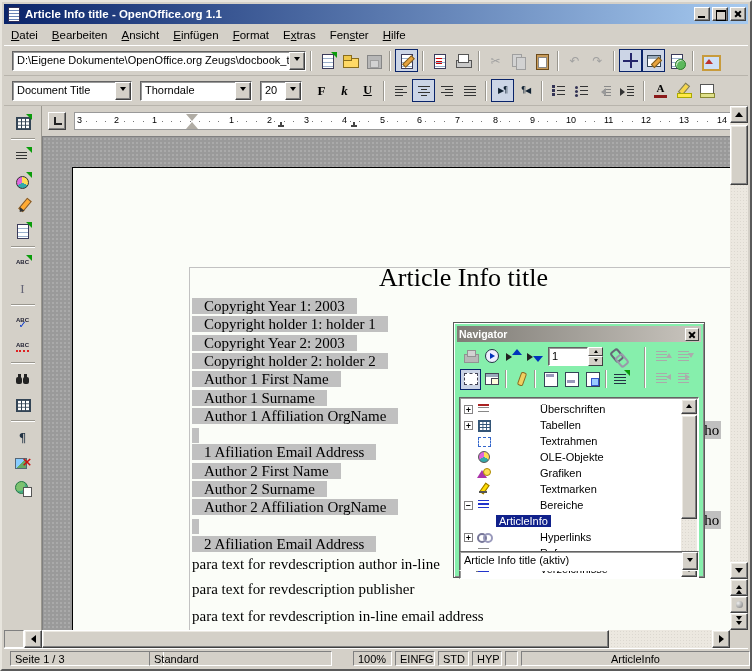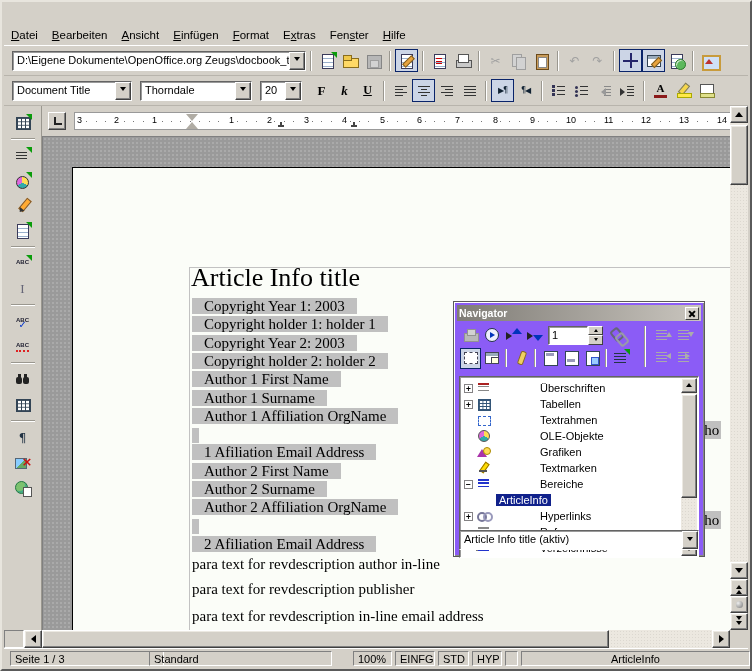--- a/index.html
+++ b/index.html
@@ -202,21 +202,21 @@
 
   
   .docview { position:absolute; left:40px; top:134px; width:692px; height:498px; overflow:hidden;
              background-color:#9a9a9a;
              background-image:radial-gradient(#aaa 0.8px,transparent 1px); background-size:4px 4px;
              border-left:1px solid #808080; border-top:1px solid #808080; }
   .page { position:absolute; left:29px; top:30px; width:1100px; height:700px;
           background:#fbfdf8; border:1px solid #000; }
   .tborder { position:absolute; left:146px; top:130px; width:860px; height:640px;
           border-left:1px solid #c2c2c2; border-top:1px solid #c2c2c2; }
-  .dheading { position:absolute; left:148px; top:126px; width:545px; 
+  .dheading { position:absolute; left:148px; top:126px; width:545px; text-align:center;
           font:26px "Liberation Serif",serif; color:#000; white-space:nowrap; }
   .dline { position:absolute; left:149px; font:15px/18px "Liberation Serif",serif; color:#000; white-space:nowrap; }
   .dline .hl { background:#c0c0c0; padding:0 12px; }
   .dline .stub { display:inline-block; width:7px; height:15px; background:#c0c0c0; vertical-align:middle; }
   .frag { position:absolute; font:15px/18px "Liberation Serif",serif; background:#c0c0c0; padding:0 2px; }
 
   
   .sbtn { position:absolute; background:#d4d0c8; border:1px solid; border-color:#fff #404040 #404040 #fff;
           box-shadow:inset -1px -1px 0 #808080, inset 1px 1px 0 #ece9e2;
           display:flex; align-items:center; justify-content:center; }
@@ -229,21 +229,21 @@
   .dbl.up span { border-bottom:4px solid #000; margin:-1px 0; }
   .dbl.dn span { border-top:4px solid #000; margin:-1px 0; }
   .dot { width:7px; height:7px; border-radius:50%; background:radial-gradient(circle at 30% 30%,#eee,#777); }
   .vscroll { position:absolute; right:2px; top:104px; width:18px; bottom:39px; background:#ece8e0;
              background-image:radial-gradient(#dcd8d0 0.7px,transparent 1px); background-size:3px 3px; }
   .hscroll { position:absolute; left:2px; right:2px; bottom:21px; height:18px; background:#ece8e0;
              background-image:radial-gradient(#dcd8d0 0.7px,transparent 1px); background-size:3px 3px; }
   .corner { position:absolute; background:#d4d0c8; }
 
   
-  .navwin { position:absolute; left:451px; top:299px; width:252px; height:256px; background:#8b5cf6;
+  .navwin { position:absolute; left:451px; top:320px; width:252px; height:256px; background:#86efac;
             border:1px solid #5a5a5a; box-shadow:inset 1px 1px 0 #fff, inset -1px -1px 0 #8a8a8a; z-index:10; }
   .navtitle { position:absolute; left:3px; top:3px; right:3px; height:16px;
             background:linear-gradient(90deg,#7f7c76,#c9c5be); display:flex; align-items:center; padding:0 2px; }
   .navtitle .ttext { color:#fff; font-weight:bold; font-size:10.5px; flex:1; }
   .navtitle .nclose { width:14px; height:13px; background:#d4d0c8; border:1px solid;
             border-color:#fff #404040 #404040 #fff; position:relative; flex:none; }
   .nclose::before, .nclose::after { content:""; position:absolute; left:2px; top:5px; width:8px; height:1.6px; background:#000; }
   .nclose::before { transform:rotate(45deg); } .nclose::after { transform:rotate(-45deg); }
   .navtb { position:absolute; left:6px; display:flex; align-items:center; height:22px; }
   .nbtn { width:21px; height:21px; display:flex; align-items:center; justify-content:center;
@@ -354,20 +354,27 @@
   
   .statusbar { position:absolute; left:2px; right:2px; bottom:2px; height:19px; border-top:1px solid #fff; }
   .sfield { position:absolute; top:2px; height:15px; border:1px solid; border-color:#808080 #fff #fff #808080;
             font-size:11px; padding:1px 4px; white-space:nowrap; overflow:hidden; }
 </style>
 </head>
 <body>
 
 <div class="window">
 
+  <div class="titlebar">
+    <span class="appicon"></span>
+    <span class="titletext">Article Info title - OpenOffice.org 1.1</span>
+    <span class="wbtn min"></span>
+    <span class="wbtn max"></span>
+    <span class="wbtn cls"></span>
+  </div>
 
   <div class="menubar">
     <span class="mitem"><span></span><span class="u">D</span><span>atei</span></span>
     <span class="mitem"><span></span><span class="u">B</span><span>earbeiten</span></span>
     <span class="mitem"><span></span><span class="u">A</span><span>nsicht</span></span>
     <span class="mitem"><span></span><span class="u">E</span><span>infügen</span></span>
     <span class="mitem"><span></span><span class="u">F</span><span>ormat</span></span>
     <span class="mitem"><span>E</span><span class="u">x</span><span>tras</span></span>
     <span class="mitem"><span>Fen</span><span class="u">s</span><span>ter</span></span>
     <span class="mitem"><span></span><span class="u">H</span><span>ilfe</span></span>

